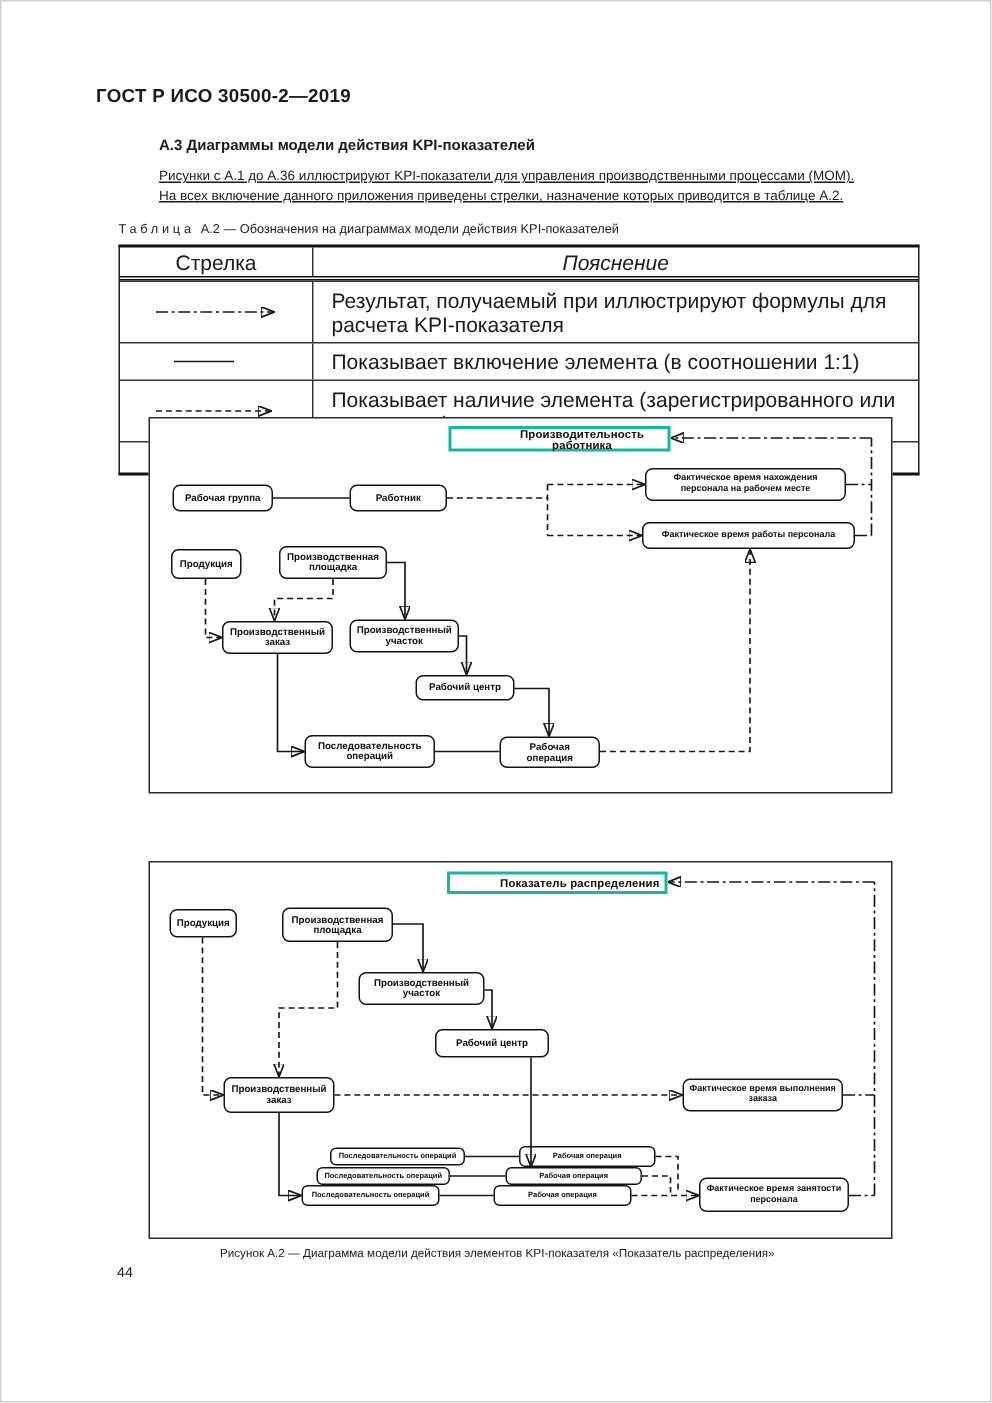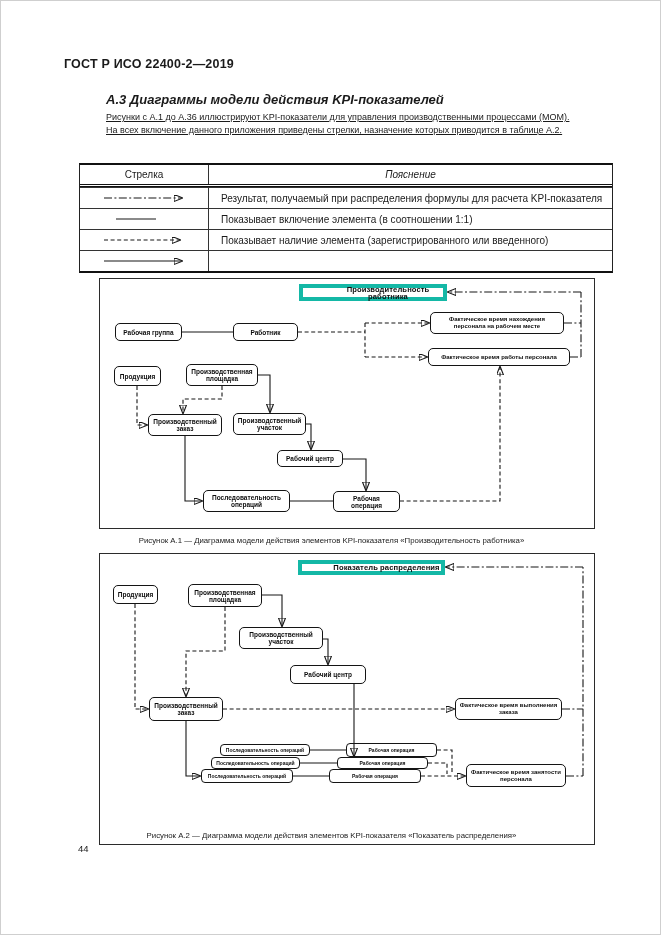--- a/index.html
+++ b/index.html
@@ -1,77 +1,80 @@
 <!DOCTYPE html>
 <html><head>
 <meta charset="utf-8">
 <style>
   html,body{margin:0;padding:0;background:#e8e8e8;}
   .page{position:relative;width:661px;height:935px;background:#fff;border:1px solid #cfcfcf;
         box-sizing:border-box;font-family:"Liberation Sans",sans-serif;color:#1a1a1a;overflow:hidden;}
   .abs{position:absolute;}
   .doc-header{left:63px;top:56px;font-size:12.5px;font-weight:bold;letter-spacing:.2px;}
-  .sec-heading{left:105px;top:91px;font-size:13px;font-weight:bold;font-style:italic;}
+  .sec-heading{left:105px;top:91px;font-size:10px;font-weight:bold;}
   .para{left:105px;top:110px;width:508px;font-size:9px;line-height:13.2px;text-decoration:underline;}
   .tbl-label{left:78px;top:146px;font-size:8.5px;}
   .tbl-label .spaced{letter-spacing:2.5px;margin-right:4px;}
   .legend-table{left:78px;top:162px;width:534px;border:1px solid #222;border-top:2px solid #111;
-        border-bottom:2px solid #111;box-sizing:border-box;font-size:10px;}
+        border-bottom:2px solid #111;box-sizing:border-box;font-size:14px;}
   .lt-row{display:flex;align-items:center;border-top:1px solid #333;}
   .lt-row.hdr{border-top:none;border-bottom:3px double #111;height:19px;}
   .lt-c1{width:128px;flex:0 0 128px;border-right:1px solid #333;align-self:stretch;
         display:flex;align-items:center;justify-content:center;text-align:center;}
   .lt-c2{flex:1;padding:4px 6px 4px 12px;}
   .lt-row.r{min-height:20px;}
   .fig{border:1.4px solid #2b2b2b;background:#fff;box-sizing:border-box;}
   .fig svg.wires{position:absolute;left:0;top:0;z-index:3;pointer-events:none;}
   .nb{position:absolute;z-index:2;box-sizing:border-box;border:1.3px solid #141414;border-radius:5px;
       background:#fff;display:flex;align-items:center;justify-content:center;text-align:center;
       font-weight:bold;font-size:6.5px;line-height:7px;white-space:pre-line;color:#0d0d0d;}
   .nb.sm{font-size:5px;line-height:5px;border-radius:4px;white-space:nowrap;}
-  .nb.tb{border:4px solid #14b8a6;border-radius:0;font-size:7.6px;letter-spacing:.1px;padding-left:30px;}
+  .nb.tb{border:2px solid #14b8a6;border-radius:0;font-size:7.6px;letter-spacing:.1px;padding-left:30px;}
   .nb.t6{font-size:6px;line-height:6.8px;}
   .caption{font-size:7.8px;text-align:center;}
   .page-number{left:77px;top:842px;font-size:9.5px;}
   svg line,svg path{stroke:#161616;stroke-width:1.1;fill:none;}
   .dash{stroke-dasharray:4 2.6;}
   .ddot{stroke-dasharray:8 2.4 2 2.4;}
 </style>
 </head>
 <body>
 
 <div class="page">
 
-  <div class="abs doc-header">ГОСТ Р ИСО 22400-2—2019</div>
+  <div class="abs doc-header">ГОСТ Р ИСО 30500-2—2019</div>
 
   <div class="abs sec-heading">А.3  Диаграммы модели действия KPI-показателей</div>
 
   <div class="abs para">
     <div>Рисунки с А.1 до А.36 иллюстрируют KPI-показатели для управления производственными процессами (МОМ).</div>
     <div>На всех включение данного приложения приведены стрелки, назначение которых приводится в таблице А.2.</div>
   </div>
 
+  <div class="abs tbl-label">
+    <span class="spaced">Таблица</span><span>А.2 — Обозначения на диаграммах модели действия KPI-показателей</span>
+  </div>
 
   <div class="abs legend-table">
     <div class="lt-row hdr">
       <div class="lt-c1">Стрелка</div>
       <div class="lt-c2" style="text-align:center;padding-left:6px;font-style:italic;">Пояснение</div>
     </div>
     <div class="lt-row r">
       <div class="lt-c1">
         <svg width="100" height="12">
           <defs>
               <marker id="tm1" markerWidth="9" markerHeight="8" refX="8" refY="3.5" orient="auto" markerUnits="userSpaceOnUse">
                 <path d="M0,0 L9,3.5 L0,7 Z" fill="#111" stroke="none"></path>
               </marker>
             </defs>
           <path class="ddot" d="M10,6 H88" marker-end="url(#tm1)"></path>
         </svg>
       </div>
-      <div class="lt-c2">Результат, получаемый при распределения формулы для расчета KPI-показателя</div>
+      <div class="lt-c2">Результат, получаемый при иллюстрируют формулы для расчета KPI-показателя</div>
     </div>
     <div class="lt-row r">
       <div class="lt-c1">
         <svg width="100" height="12">
           <path d="M22,6 H62"></path>
         </svg>
       </div>
       <div class="lt-c2">Показывает включение элемента (в соотношении 1:1)</div>
     </div>
     <div class="lt-row r">
@@ -148,23 +151,22 @@
       <path d="M85,157 V222 H102" marker-end="url(#f1a)"></path>
 
       <path d="M206,145 H211 V170" marker-end="url(#f1a)"></path>
 
       <path d="M243,180 H266 V211" marker-end="url(#f1a)"></path>
 
       <path d="M190,222 H233"></path>
     </svg>
   </div>
 
-  <div class="abs caption" style="left:63px;top:535px;width:535px;">Рисунок А.1 — Диаграмма модели действия элементов KPI-показателя «Производительность работника»</div>
-
-  <div class="abs fig" style="left:98px;top:552px;width:496px;height:292px;">
+
+  <div class="abs fig" style="left:98px;top:573px;width:496px;height:252px;">
     <div class="nb tb" style="left:198px;top:6px;width:147px;height:15px;">Показатель распределения</div>
     <div class="nb" style="left:13px;top:31px;width:45px;height:19px;">Продукция</div>
     <div class="nb" style="left:88px;top:30px;width:74px;height:23px;">Производственная
 площадка</div>
     <div class="nb" style="left:139px;top:73px;width:84px;height:22px;">Производственный
 участок</div>
     <div class="nb" style="left:190px;top:111px;width:76px;height:19px;">Рабочий центр</div>
     <div class="nb" style="left:49px;top:143px;width:74px;height:24px;">Производственный
 заказ</div>
     <div class="nb t6" style="left:355px;top:144px;width:107px;height:22px;">Фактическое время выполнения

